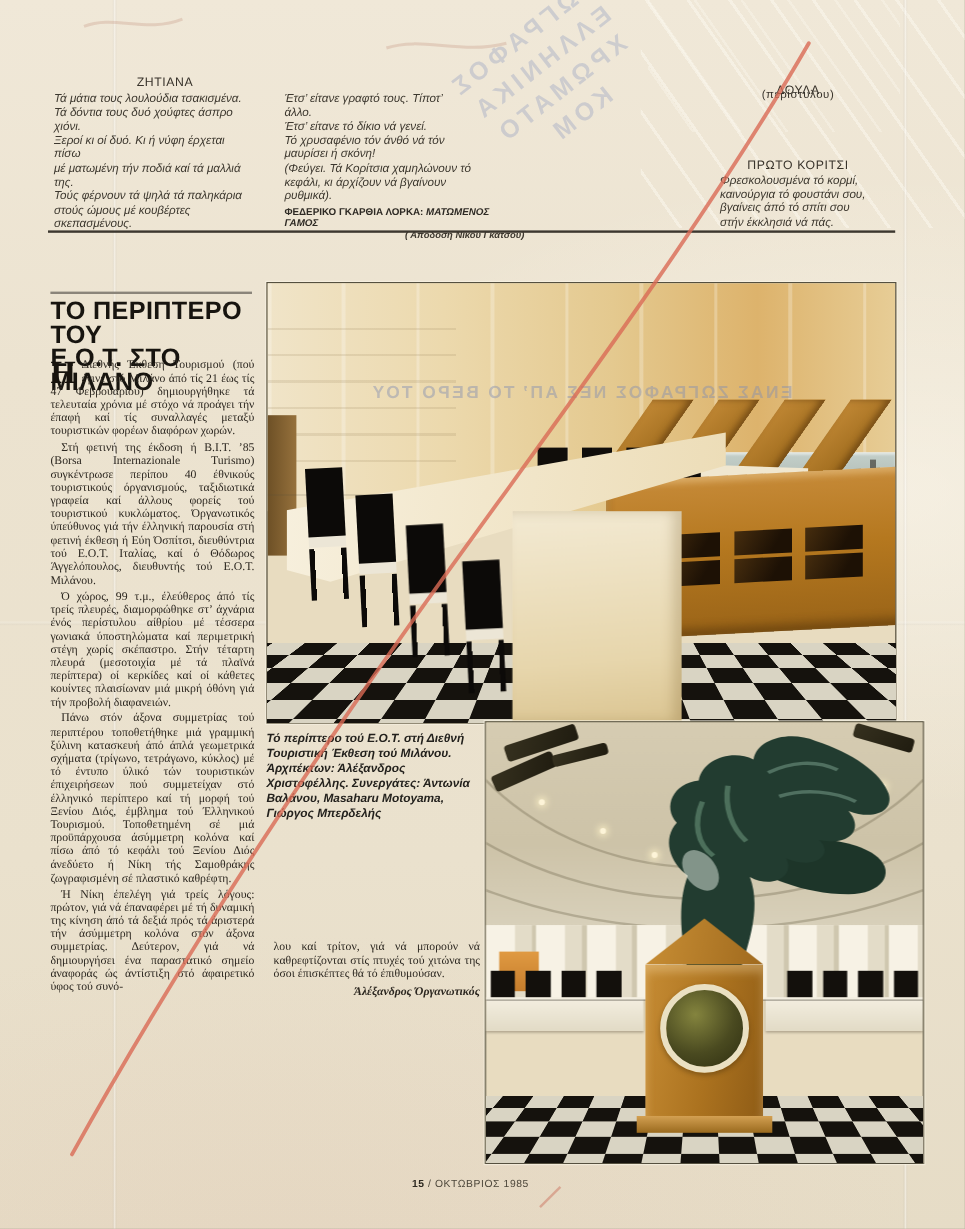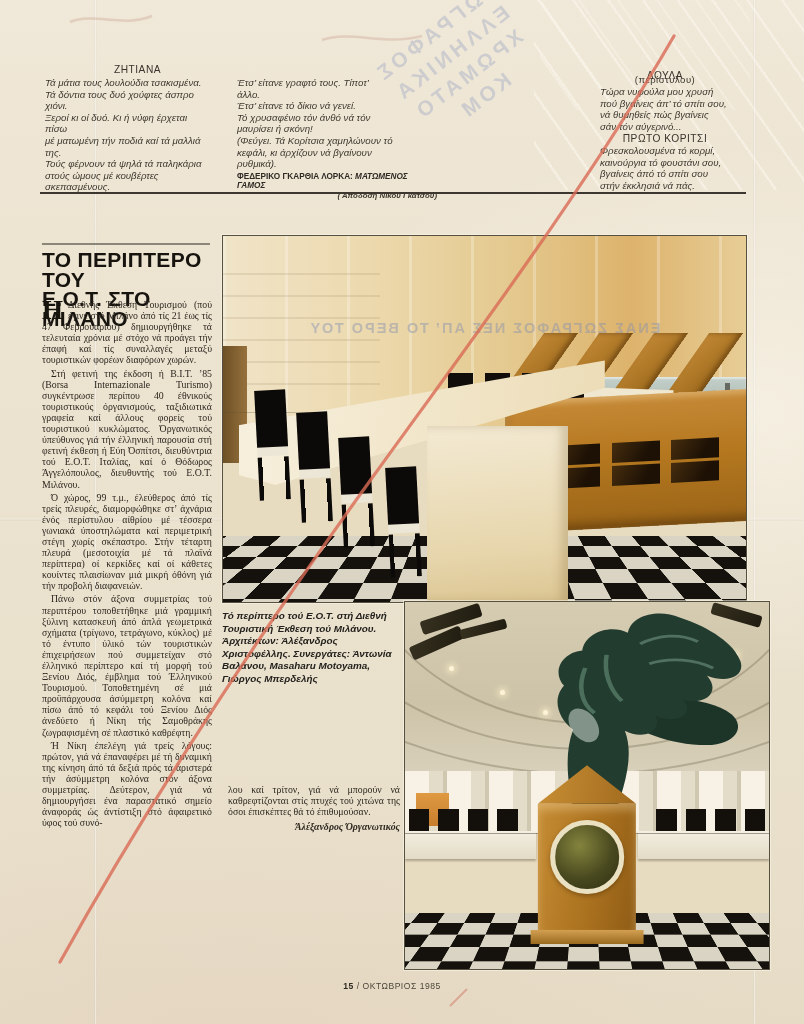--- a/index.html
+++ b/index.html
@@ -170,24 +170,20 @@
 (Φεύγει. Τά Κορίτσια χαμηλώνουν τό
 κεφάλι, κι άρχίζουν νά βγαίνουν
 ρυθμικά).</div>
   <div class="abs credit" style="left:237px;top:172px;width:200px">
     <span>ΦΕΔΕΡΙΚΟ ΓΚΑΡΘΙΑ ΛΟΡΚΑ: </span><span class="work">ΜΑΤΩΜΕΝΟΣ ΓΑΜΟΣ</span>
     <div class="credit-note">( Απόδοση Νίκου Γκάτσου)</div>
   </div>
 
   <div class="abs poem-title" style="left:600px;top:70px;width:130px">ΔΟΥΛΑ</div>
   <div class="abs poem-title" style="left:600px;top:74px;width:130px;font-size:9.5px">(περίστυλου)</div>
-  <div class="abs poem" style="left:600px;top:86px;width:185px">Τώρα νυφούλα μου χρυσή
-πού βγαίνεις άπ’ τό σπίτι σου,
-νά θυμηθείς πώς βγαίνεις
-σάν τόν αύγερινό...</div>
   <div class="abs poem-title" style="left:600px;top:133px;width:130px">ΠΡΩΤΟ ΚΟΡΙΤΣΙ</div>
   <div class="abs poem" style="left:600px;top:145px;width:185px">Φρεσκολουσμένα τό κορμί,
 καινούργια τό φουστάνι σου,
 βγαίνεις άπό τό σπίτι σου
 στήν έκκλησιά νά πάς.</div>
 
   <div class="abs rule-main"></div>
 
   <div class="abs rule-title"></div>
   <div class="abs headline">ΤΟ ΠΕΡΙΠΤΕΡΟ ΤΟΥ

